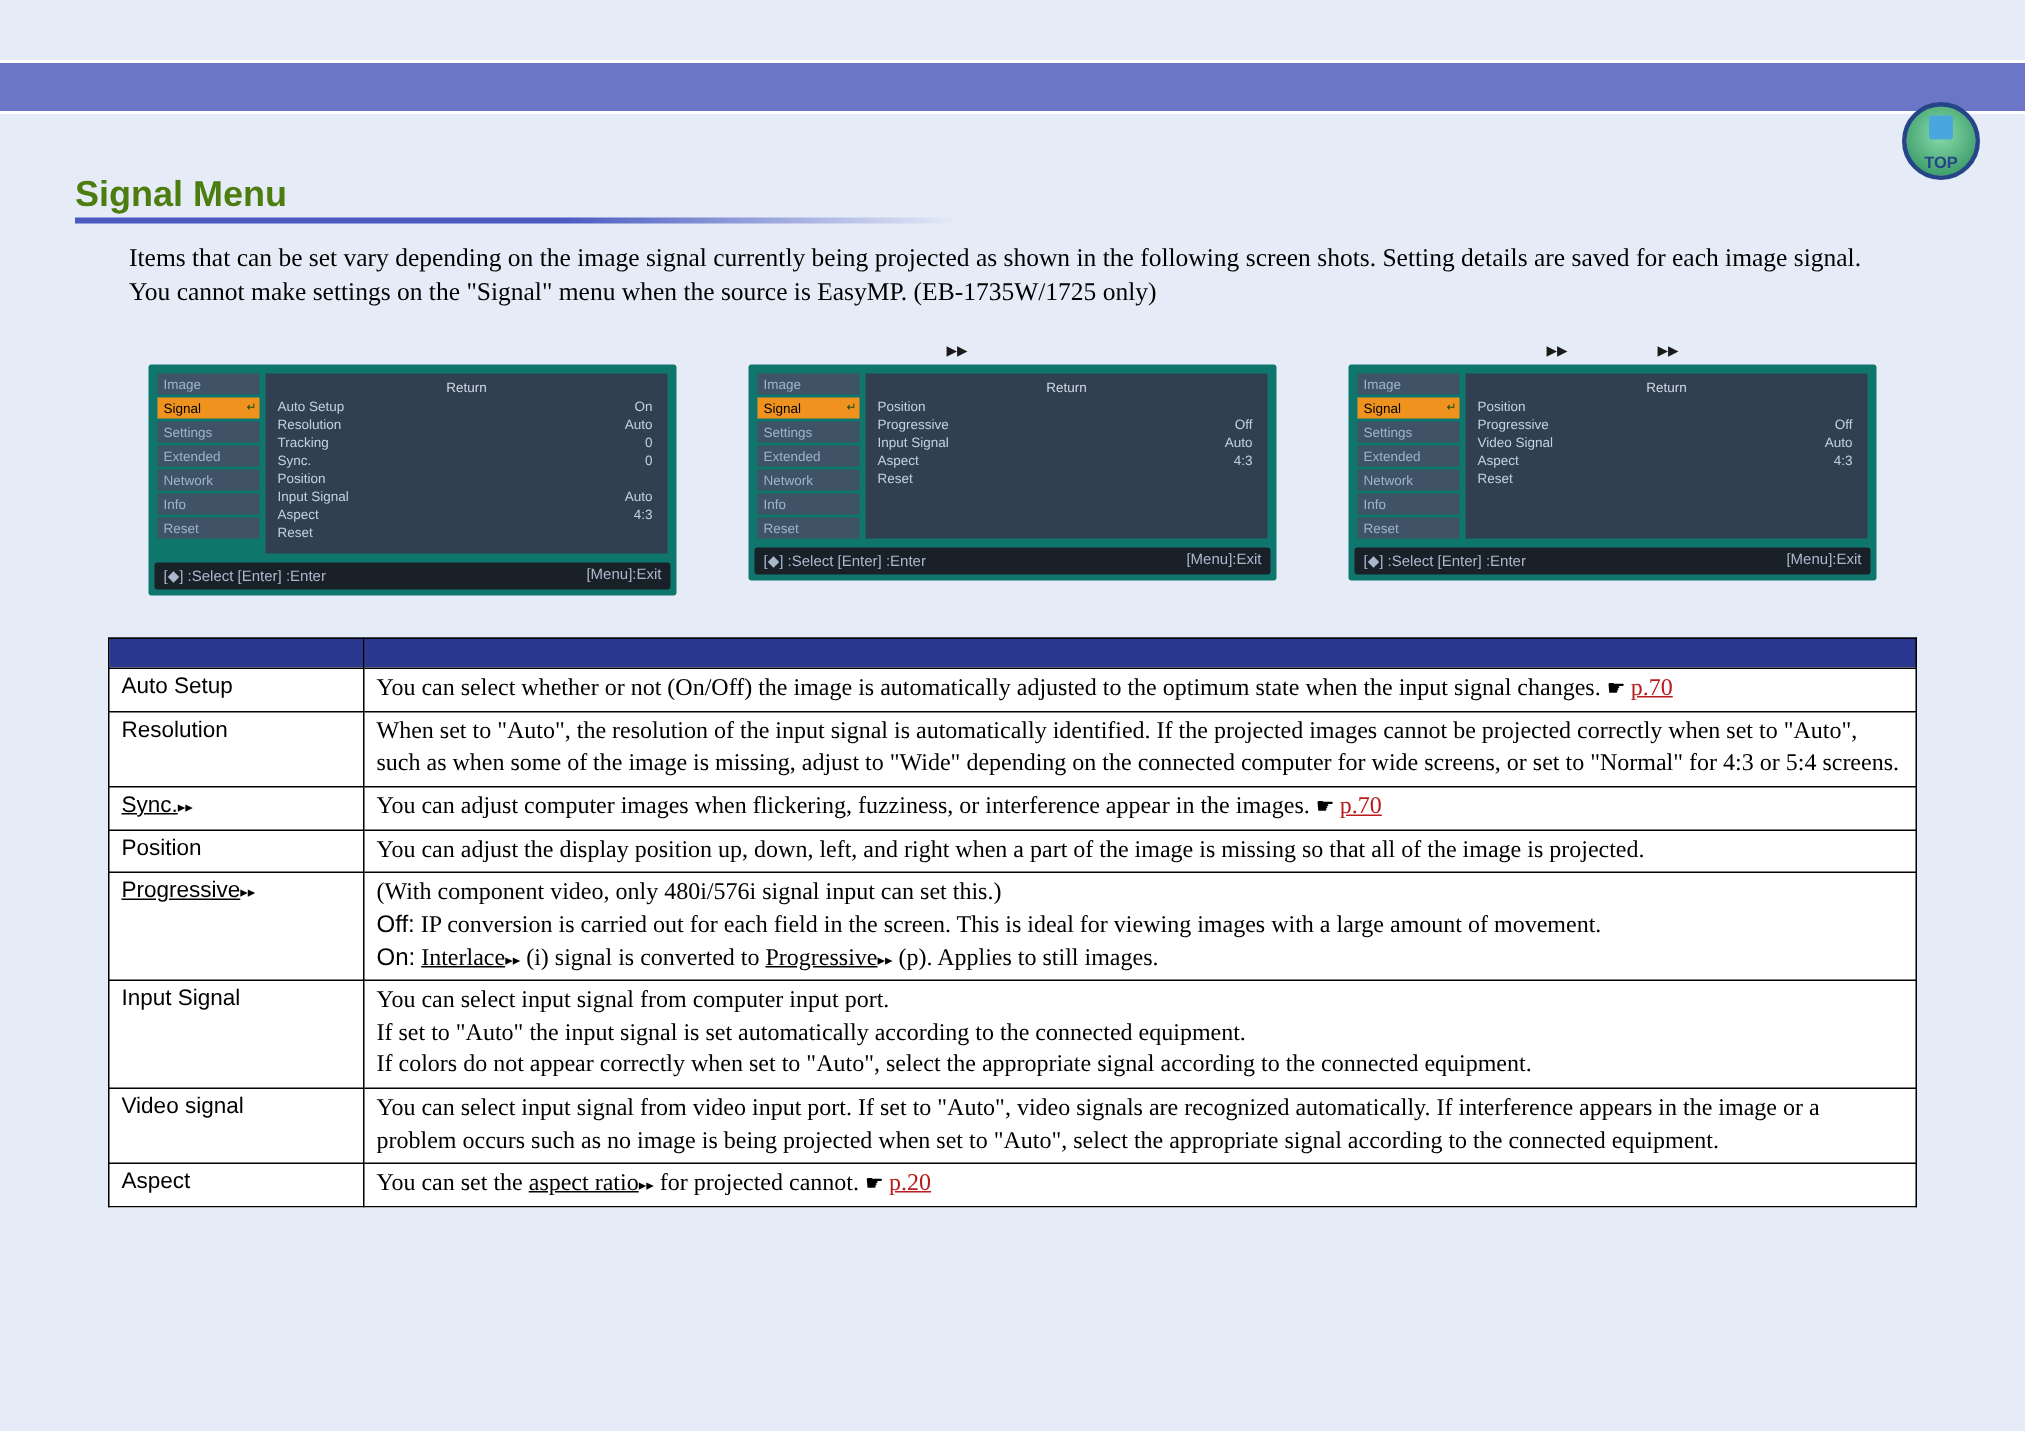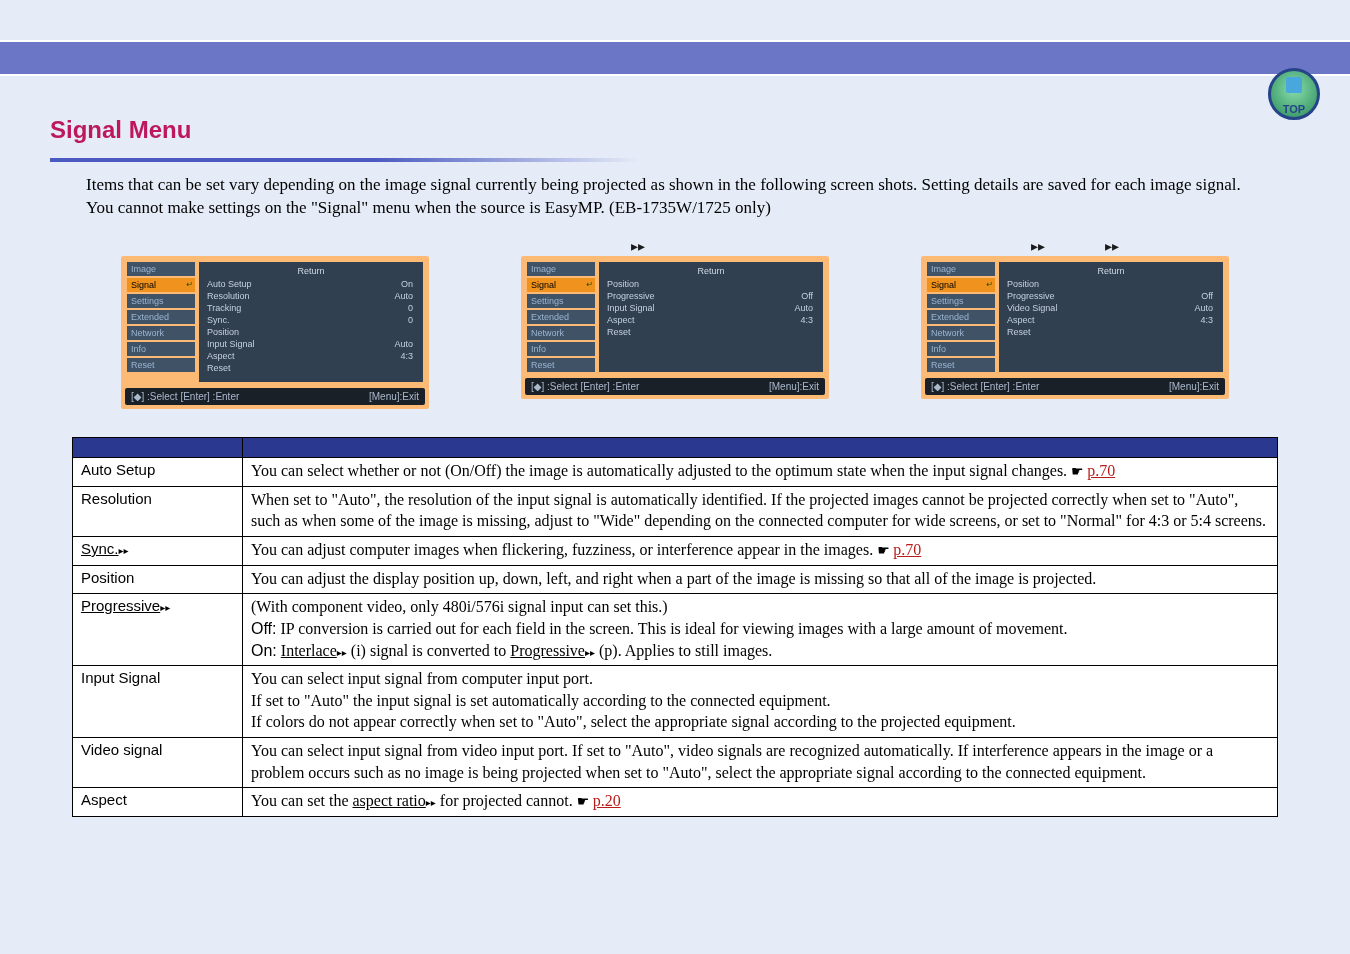--- a/index.html
+++ b/index.html
@@ -3,29 +3,29 @@
 <meta charset="utf-8">
 <style>
 * { margin: 0; padding: 0; box-sizing: border-box; }
 body { font-family: "Times New Roman", serif; background: #e6ecf7; width: 1350px; }
 .topbar-wrap { position: relative; }
 .topbar-outer { height: 40px; background: #e6ecf7; }
 .topbar-inner { height: 36px; background: #6b76c6; border-top: 2px solid #fff; border-bottom: 2px solid #fff; }
 .top-logo { position: absolute; right: 30px; top: 40px; width: 52px; height: 52px; background: radial-gradient(circle at 50% 40%, #88ddaa, #2a8a5a); border: 3px solid #264488; border-radius: 50%; display: flex; align-items: flex-end; justify-content: center; font: bold 11px Arial; color: #264488; padding-bottom: 2px; margin-top: 28px; }
 .top-logo::before { content: ""; position: absolute; top: 6px; width: 16px; height: 16px; background: #4aa7dd; border-radius: 2px; }
 .page-wrap { padding: 40px 50px 0 50px; }
-h2 { font: bold 24px Arial, sans-serif; color: #be185d; margin-bottom: 14px; }
+h2 { font: bold 24px Arial, sans-serif; color: #4d7c0f; margin-bottom: 1px; }
 .title-underline { width: 590px; height: 4px; background: linear-gradient(to right, #4a5ac0 0%, #4a5ac0 55%, #e6ecf7 100%); margin-bottom: 12px; }
 .intro { font: 17px "Times New Roman", serif; color: #000; line-height: 1.35; margin: 0 0 18px 36px; }
 .screens { display: flex; justify-content: space-around; margin: 0 40px 28px 40px; gap: 30px; }
 .screen-group { display: flex; flex-direction: column; align-items: center; }
 .screen-head { height: 18px; width: 100%; display: flex; justify-content: center; gap: 60px; }
 .dbl-arrow { font: 14px Arial; color: #1a1a1a; visibility: hidden; }
 .dbl-arrow.show { visibility: visible; }
-.screen { width: 308px; background: #fdba74; border-radius: 2px; padding: 4px; font: 9px Arial; color: #cfd8e4; }
+.screen { width: 352px; background: #0f766e; border-radius: 2px; padding: 4px; font: 9px Arial; color: #cfd8e4; }
 .screen-body { display: flex; gap: 4px; padding: 2px; }
 .side { width: 68px; display: flex; flex-direction: column; gap: 2px; }
 .side-item { background: #405366; padding: 2px 4px; color: #9bb4d0; font-size: 9px; }
 .side-item.active { background: #f0931e; color: #000; position: relative; }
 .side-item.active::after { content: "↵"; position: absolute; right: 2px; color: #1a4a1a; font-size: 8px; }
 .panel { flex: 1; background: #314050; padding: 4px 6px 8px 6px; position: relative; }
 .panel-return { text-align: center; color: #d0d8e4; font-size: 9px; margin-bottom: 2px; }
 .p-row { display: flex; justify-content: space-between; color: #c4d0e0; font-size: 9px; line-height: 12px; padding: 0 4px 0 2px; }
 .p-row .lab { color: #c4d0e0; }
 .p-row .val { color: #c4d0e0; }
@@ -234,21 +234,21 @@
         <tr>
           <td>Position</td>
           <td><span>You can adjust the display position up, down, left, and right when a part of the image is missing so that all of the image is projected.</span></td>
         </tr>
         <tr>
           <td><span class="glossary">Progressive</span><span class="gloss-sup">▸▸</span></td>
           <td><span>(With component video, only 480i/576i signal input can set this.)</span><br><span class="row-label-bold" style="font-family: Arial;">Off:</span><span> IP conversion is carried out for each field in the screen. This is ideal for viewing images with a large amount of movement.</span><br><span class="row-label-bold" style="font-family: Arial;">On:</span><span> </span><span class="glossary">Interlace</span><span class="gloss-sup">▸▸</span><span> (i) signal is converted to </span><span class="glossary">Progressive</span><span class="gloss-sup">▸▸</span><span> (p). Applies to still images.</span></td>
         </tr>
         <tr>
           <td>Input Signal</td>
-          <td><span>You can select input signal from computer input port.</span><br><span>If set to "Auto" the input signal is set automatically according to the connected equipment.</span><br><span>If colors do not appear correctly when set to "Auto", select the appropriate signal according to the projected equipment.</span></td>
+          <td><span>You can select input signal from computer input port.</span><br><span>If set to "Auto" the input signal is set automatically according to the connected equipment.</span><br><span>If colors do not appear correctly when set to "Auto", select the appropriate signal according to the connected equipment.</span></td>
         </tr>
         <tr>
           <td>Video signal</td>
           <td><span>You can select input signal from video input port. If set to "Auto", video signals are recognized automatically. If interference appears in the image or a problem occurs such as no image is being projected when set to "Auto", select the appropriate signal according to the connected equipment.</span></td>
         </tr>
         <tr>
           <td>Aspect</td>
           <td><span>You can set the </span><span class="glossary">aspect ratio</span><span class="gloss-sup">▸▸</span><span> for projected cannot. </span><span class="hand">☛ </span><span class="link-ref">p.20</span></td>
         </tr>
       </tbody>

